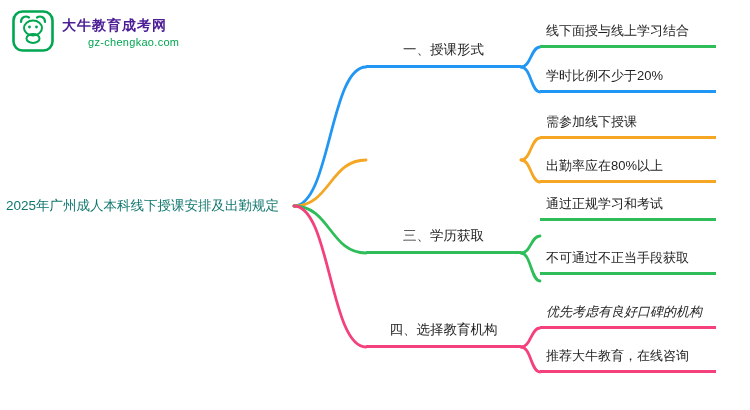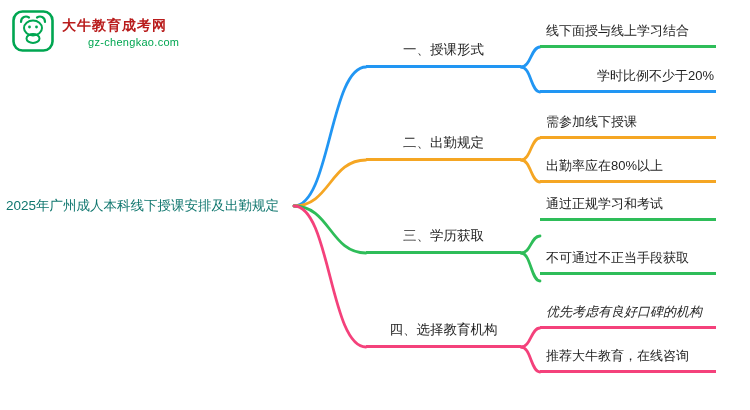--- a/index.html
+++ b/index.html
@@ -10,21 +10,21 @@
     font-family:"Liberation Sans", sans-serif;
     overflow:hidden;
     color:#1f1f1f;
   }
   .canvas { position:absolute; inset:0; width:750px; height:410px; }
   .edges { position:absolute; left:0; top:0; width:750px; height:410px; }
   .edges path { fill:none; stroke-width:2.8; stroke-linecap:round; }
 
   
   .logo { position:absolute; left:12px; top:10px; display:flex; align-items:center; gap:8px; }
-  .logo-text .name { color:#b91c1c; font-weight:bold; font-size:14px; letter-spacing:1px; line-height:1.1; }
+  .logo-text .name { color:#4c1d95; font-weight:bold; font-size:14px; letter-spacing:1px; line-height:1.1; }
   .logo-text .url  { color:#00a651; font-size:11px; margin-top:3px; letter-spacing:.3px;margin-left:26px; }
 
   
   .root-node {
     position:absolute; left:6px; top:197px; width:292px;
     font-size:13.5px; line-height:17px; color:#0f766e;
   }
 
   
   .branch {
@@ -36,21 +36,21 @@
   }
   .b1 { top:42px; } .b2 { top:135px; } .b3 { top:228px; } .b4 { top:322px; }
 
   
   .leaf {
     position:absolute; left:540px; width:176px;
     font-size:13px; line-height:16px;
     padding:0 2px 6px 6px; border-bottom:3px solid #0369a1;
     white-space:nowrap;
   }
-  .l1 { top:23px; }  .l2 { top:68px;text-align:right; }
+  .l1 { top:23px; }  .l2 { top:68px; }
   .l3 { top:114px; } .l4 { top:158px; }
   .l5 { top:196px; } .l6 { top:250px; }
   .l7 { top:304px;font-style:italic; } .l8 { top:348px; }
 </style>
 </head>
 <body>
 
 <div class="canvas">
 
   <svg class="edges" width="750" height="410" viewBox="0 0 750 410">
@@ -87,21 +87,20 @@
     </span>
     <span class="logo-text">
       <div class="name">大牛教育成考网</div>
       <div class="url">gz-chengkao.com</div>
     </span>
   </div>
 
   <div class="root-node">2025年广州成人本科线下授课安排及出勤规定</div>
 
   <div class="branch b1" style="border-bottom-color: rgb(33, 150, 243);">一、授课形式</div>
-  <div class="branch b2" style="border-bottom-color: rgb(245, 166, 35);">二、出勤规定</div>
   <div class="branch b3" style="border-bottom-color: rgb(46, 189, 89);">三、学历获取</div>
   <div class="branch b4" style="border-bottom-color: rgb(244, 65, 123);">四、选择教育机构</div>
 
   <div class="leaf l1" style="border-bottom-color: rgb(46, 189, 89);">线下面授与线上学习结合</div>
   <div class="leaf l2" style="border-bottom-color: rgb(33, 150, 243);">学时比例不少于20%</div>
   <div class="leaf l3" style="border-bottom-color: rgb(245, 166, 35);">需参加线下授课</div>
   <div class="leaf l4" style="border-bottom-color: rgb(245, 166, 35);">出勤率应在80%以上</div>
   <div class="leaf l5" style="border-bottom-color: rgb(46, 189, 89);">通过正规学习和考试</div>
   <div class="leaf l6" style="border-bottom-color: rgb(46, 189, 89);">不可通过不正当手段获取</div>
   <div class="leaf l7" style="border-bottom-color: rgb(244, 65, 123);">优先考虑有良好口碑的机构</div>

